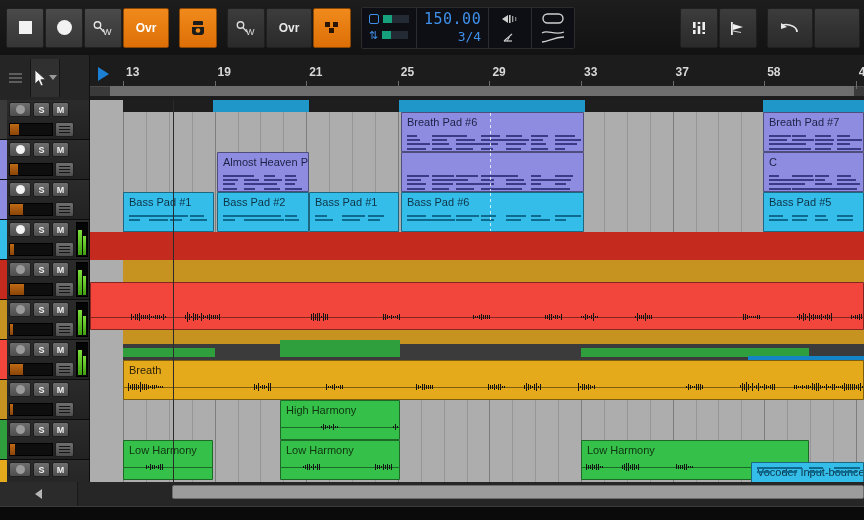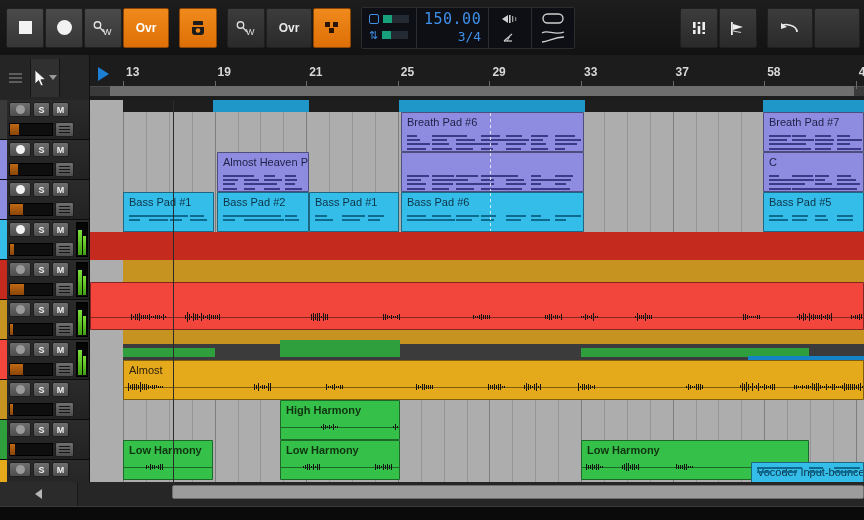--- a/index.html
+++ b/index.html
@@ -152,21 +152,21 @@
     position: absolute; border: 1px solid rgba(0,0,0,.45);
     overflow: hidden; border-radius: 1px;
   }
   .clip .cname {
     display: block; padding: 3px 4px 0 5px;
     font-size: 11px; color: #1b2a3c; white-space: nowrap;
     font-family: "Liberation Sans", sans-serif;
   }
   .clip.audio .cname { color: #f3e9e9; }
   .clip.audio-y .cname { color: #2e2206; }
-  .clip.audio-g .cname { color: #10340f; font-weight: bold; }
+  .clip.audio-g .cname { color: #10340f; }
   .clip.midi-purple { background: #8e8ce0; }
   .clip.midi-purple .cname { color: #1d2045; }
   .clip.midi-cyan { background: #35bdea; }
   .clip.midi-cyan .cname { color: #0d3346; }
   .note { position: absolute; height: 2px; background: #3b3a86; }
   .clip.midi-cyan .note { background: #0e6a8f; }
   .clip-dash { position: absolute; top: 0; bottom: 0; width: 1px;
                background: repeating-linear-gradient(#fff 0 3px, transparent 3px 6px); opacity: .75; }
 
   .clip.audio { background: #f2453c; }
@@ -978,21 +978,21 @@
             <div class="wv" style="left: 740px; top: 30.347px; width: 1.4px; height: 7.30604px;"></div>
             <div class="wv" style="left: 760px; top: 32.1988px; width: 1.4px; height: 3.60238px;"></div>
             <div class="wv" style="left: 762px; top: 33.005px; width: 1.4px; height: 1.98995px;"></div>
             <div class="wv" style="left: 764px; top: 31.7644px; width: 1.4px; height: 4.4712px;"></div>
             <div class="wv" style="left: 766px; top: 32.3745px; width: 1.4px; height: 3.25099px;"></div>
             <div class="wv" style="left: 768px; top: 31.3407px; width: 1.4px; height: 5.31857px;"></div>
             <div class="wv" style="left: 770px; top: 31.498px; width: 1.4px; height: 5.00396px;"></div>
             <div class="wv" style="left: 772px; top: 33.029px; width: 1.4px; height: 1.94204px;"></div>
           </div>
           <div class="clip audio-y" style="left: 33px; top: 260px; width: 741px; height: 40px;">
-            <span class="cname">Almost</span>
+            <span class="cname">Breath</span>
             <div class="wavecenter" style="top: 26px;"></div>
             <div class="wv" style="left: 4px; top: 21.5241px; width: 1.4px; height: 8.95185px;"></div>
             <div class="wv" style="left: 6px; top: 23.7855px; width: 1.4px; height: 4.42895px;"></div>
             <div class="wv" style="left: 8px; top: 22.6896px; width: 1.4px; height: 6.62072px;"></div>
             <div class="wv" style="left: 10px; top: 23.4694px; width: 1.4px; height: 5.0612px;"></div>
             <div class="wv" style="left: 12px; top: 22.8246px; width: 1.4px; height: 6.35086px;"></div>
             <div class="wv" style="left: 14px; top: 23.5744px; width: 1.4px; height: 4.85116px;"></div>
             <div class="wv" style="left: 16px; top: 21.3609px; width: 1.4px; height: 9.27816px;"></div>
             <div class="wv" style="left: 18px; top: 23.1316px; width: 1.4px; height: 5.7368px;"></div>
             <div class="wv" style="left: 20px; top: 22.9882px; width: 1.4px; height: 6.02367px;"></div>

